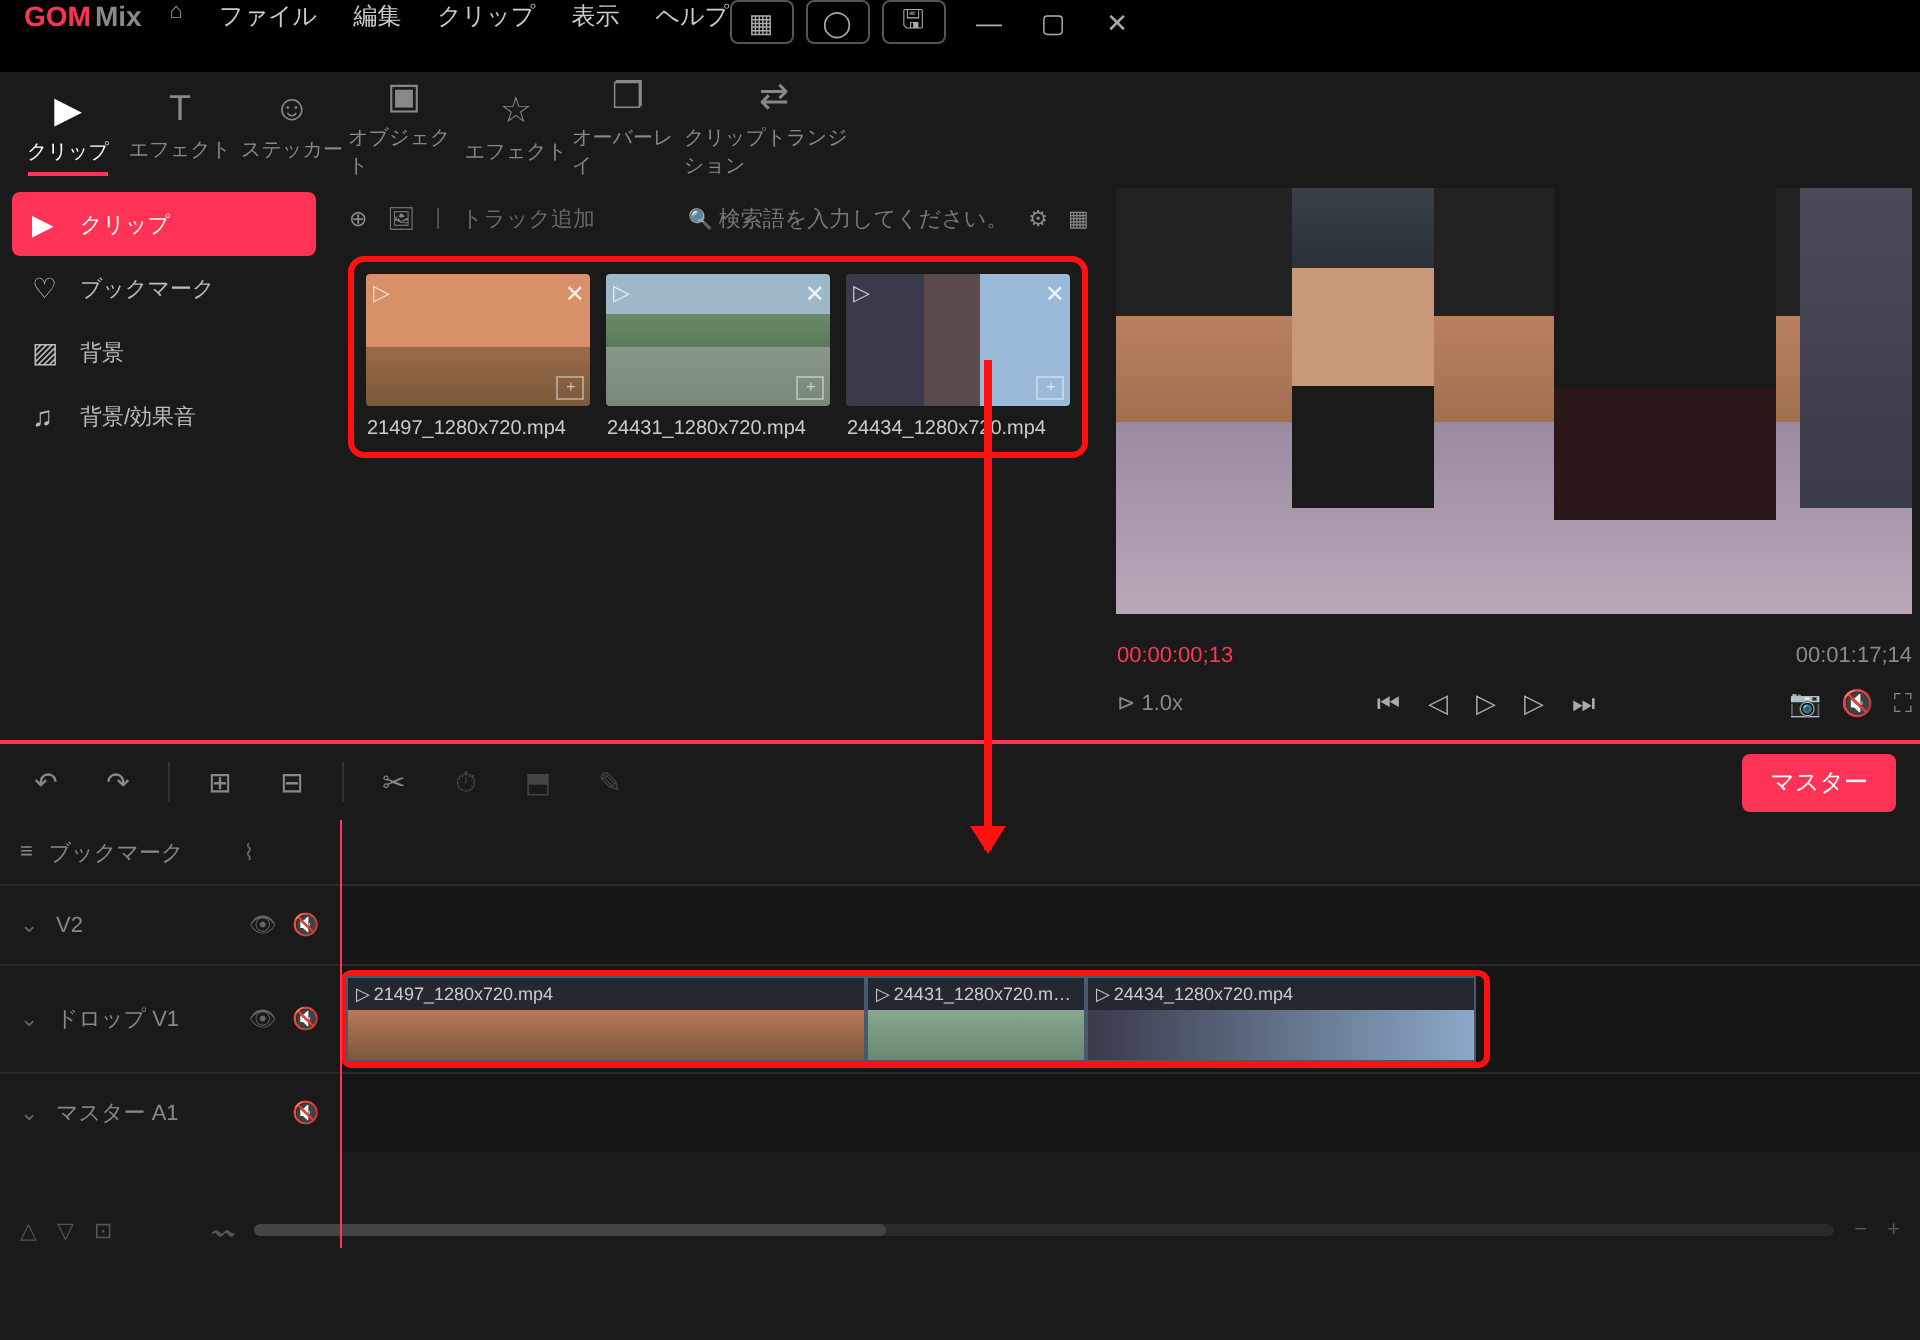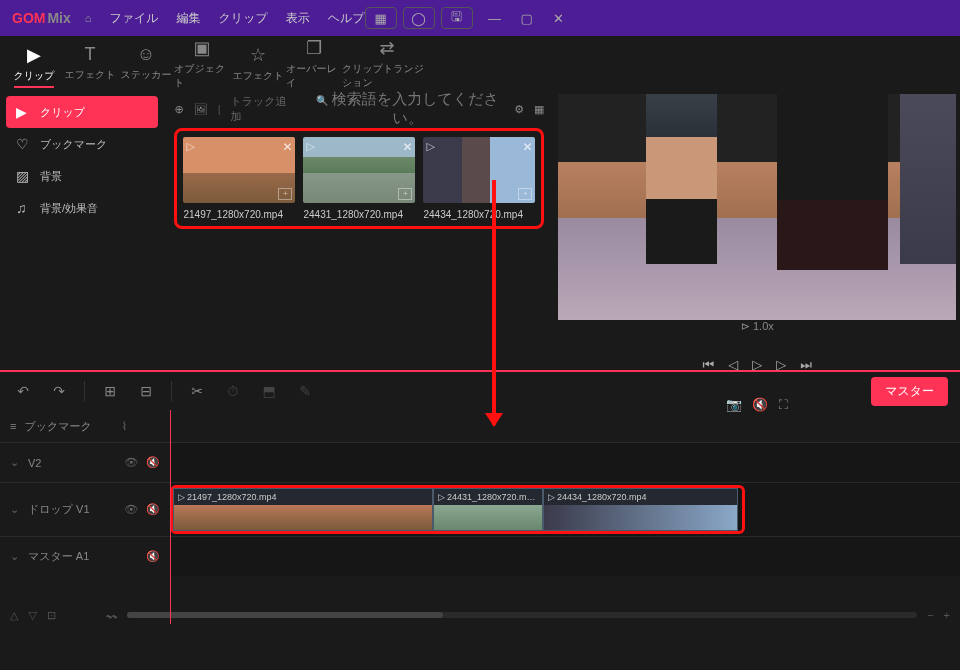--- a/index.html
+++ b/index.html
@@ -1,19 +1,19 @@
 <!DOCTYPE html>
 <html><head>
 <meta charset="utf-8">
 <style>
 * { margin: 0; padding: 0; box-sizing: border-box; font-family: sans-serif; }
 body { background: #1a1a1a; color: #aaa; width: 960px; height: 670px; overflow: hidden; font-size: 11px; }
 
 
-.titlebar { height: 36px; background: #4c1d95; display: flex; align-items: center; padding: 0 12px; }
+.titlebar { height: 36px; background: #000000; display: flex; align-items: flex-start; padding: 0 12px; }
 .logo { font-weight: bold; font-size: 14px; }
 .logo-gom { color: #ff3355; }
 .logo-mix { color: #888; margin-left: 2px; }
 .home-icon { margin-left: 14px; color: #999; }
 .menu-items { display: flex; gap: 18px; margin-left: 18px; font-size: 12px; }
 .menu-items span { color: #ccc; cursor: pointer; font-family: Liberation Serif, serif; }
 .title-center { flex: 1; text-align: center; color: #888; font-size: 12px; }
 .win-icons { display: flex; gap: 0; align-items: center; }
 .win-icons span { width: 32px; text-align: center; color: #aaa; cursor: pointer; font-size: 13px; }
 .win-icon-box { border: 1px solid #555; border-radius: 4px; width: 26px; height: 22px; display: inline-flex; align-items: center; justify-content: center; margin-right: 6px; }
@@ -28,21 +28,21 @@
 
 .main { display: flex; height: 280px; }
 .sidebar { width: 170px; padding: 6px; }
 .side-item { display: flex; align-items: center; gap: 8px; padding: 8px 10px; border-radius: 4px; color: #bbb; }
 .side-item.active { background: #ff3355; color: #fff; }
 .side-item .s-icon { width: 16px; font-size: 14px; }
 
 .clips-panel { flex: 1; padding: 6px 10px; position: relative; }
 .clips-toolbar { display: flex; align-items: center; gap: 10px; height: 26px; margin-bottom: 6px; color: #888; }
 .clips-toolbar .sep { flex: 1; }
-.search-box { color: #777; font-size: 15px; text-align: center; }
+.search-box { color: #777; font-size: 11px; }
 .search-box::before { content: '🔍 '; font-size: 10px; }
 
 .clips-row { display: flex; gap: 8px; padding: 6px; border: 3px solid #ff1111; border-radius: 8px; position: relative; }
 .clip-card { width: 112px; }
 .clip-thumb { height: 66px; background: #555; position: relative; border-radius: 2px; overflow: hidden; }
 .clip-thumb .corner-vid { position: absolute; top: 3px; left: 3px; color: rgba(255,255,255,0.7); font-size: 11px; }
 .clip-thumb .corner-x { position: absolute; top: 3px; right: 3px; color: rgba(255,255,255,0.8); font-size: 12px; }
 .clip-thumb .corner-add { position: absolute; bottom: 3px; right: 3px; color: rgba(255,255,255,0.6); border: 1px solid rgba(255,255,255,0.4); width: 14px; height: 12px; font-size: 8px; text-align: center; line-height: 10px; }
 .clip-name { margin-top: 6px; font-size: 10px; color: #ccc; white-space: nowrap; overflow: hidden; text-overflow: ellipsis; }
 
@@ -57,21 +57,21 @@
 .pv-leg1 { position: absolute; left: 22%; top: 0; width: 18%; height: 75%; background: linear-gradient(180deg, #3a4048 0%, #2a3038 25%, #c89878 25%, #c89878 62%, #1a1a1a 62%, #1a1a1a 100%); }
 .pv-leg2 { position: absolute; left: 55%; top: 0; width: 28%; height: 78%; background: linear-gradient(180deg, #1a1a1a 0%, #1a1a1a 60%, #2a1818 60%, #2a1818 100%); }
 .pv-leg3 { position: absolute; right: 0; top: 0; width: 14%; height: 75%; background: linear-gradient(180deg, #4a4a58 0%, #3a3a48 100%); }
 
 .preview-controls { display: flex; align-items: center; height: 28px; margin-top: 8px; gap: 6px; }
 .timebox { color: #888; font-size: 11px; }
 .timebox .cur { color: #ff3355; }
 .ctrlspace { flex: 1; }
 .ctrlbtns { display: flex; gap: 14px; color: #aaa; font-size: 13px; justify-content: center; flex: 2; }
 .ctrlright { display: flex; gap: 10px; color: #888; font-size: 13px; }
-.speed-row { display: flex; align-items: center; gap: 24px; height: 22px; color: #888; font-size: 11px; flex-direction: column; }
+.speed-row { display: flex; align-items: center; gap: 24px; height: 22px; color: #888; font-size: 11px; }
 
 
 .annotation { position: absolute; left: 180px; top: 210px; width: 560px; pointer-events: none; z-index: 50; }
 .anno-text { font-size: 32px; font-weight: 900; color: #ff1111; -webkit-text-stroke: 1px #fff; text-shadow: 1px 1px 0 #fff, -1px -1px 0 #fff, 1px -1px 0 #fff, -1px 1px 0 #fff; letter-spacing: 2px; margin-left: 190px; }
 .anno-arrow { position: absolute; left: 148px; top: -120px; width: 4px; height: 245px; background: #ff1111; }
 .anno-arrow::after { content: ''; position: absolute; bottom: -2px; left: -7px; border-left: 9px solid transparent; border-right: 9px solid transparent; border-top: 14px solid #ff1111; }
 
 
 .tl-divider { height: 2px; background: #ff3355; }
 .tl-toolbar { height: 38px; display: flex; align-items: center; padding: 0 12px; gap: 14px; background: #1a1a1a; }
@@ -228,20 +228,25 @@
     </div>
   </div>
 
   <div class="preview">
     <div class="preview-video">
       <div class="pv-fence"></div>
       <div class="pv-pavement"></div>
       <div class="pv-leg1"></div>
       <div class="pv-leg2"></div>
       <div class="pv-leg3"></div>
+    </div>
+    <div class="preview-controls">
+      <span class="timebox"><span class="cur">00:00:00;13</span></span>
+      <span class="ctrlspace"></span>
+      <span class="timebox">00:01:17;14</span>
     </div>
     <div class="speed-row">
       <span>⊳ <span>1.0x</span></span>
       <div class="ctrlbtns">
         <span>⏮</span>
         <span>◁</span>
         <span>▷</span>
         <span>▷</span>
         <span>⏭</span>
       </div>

